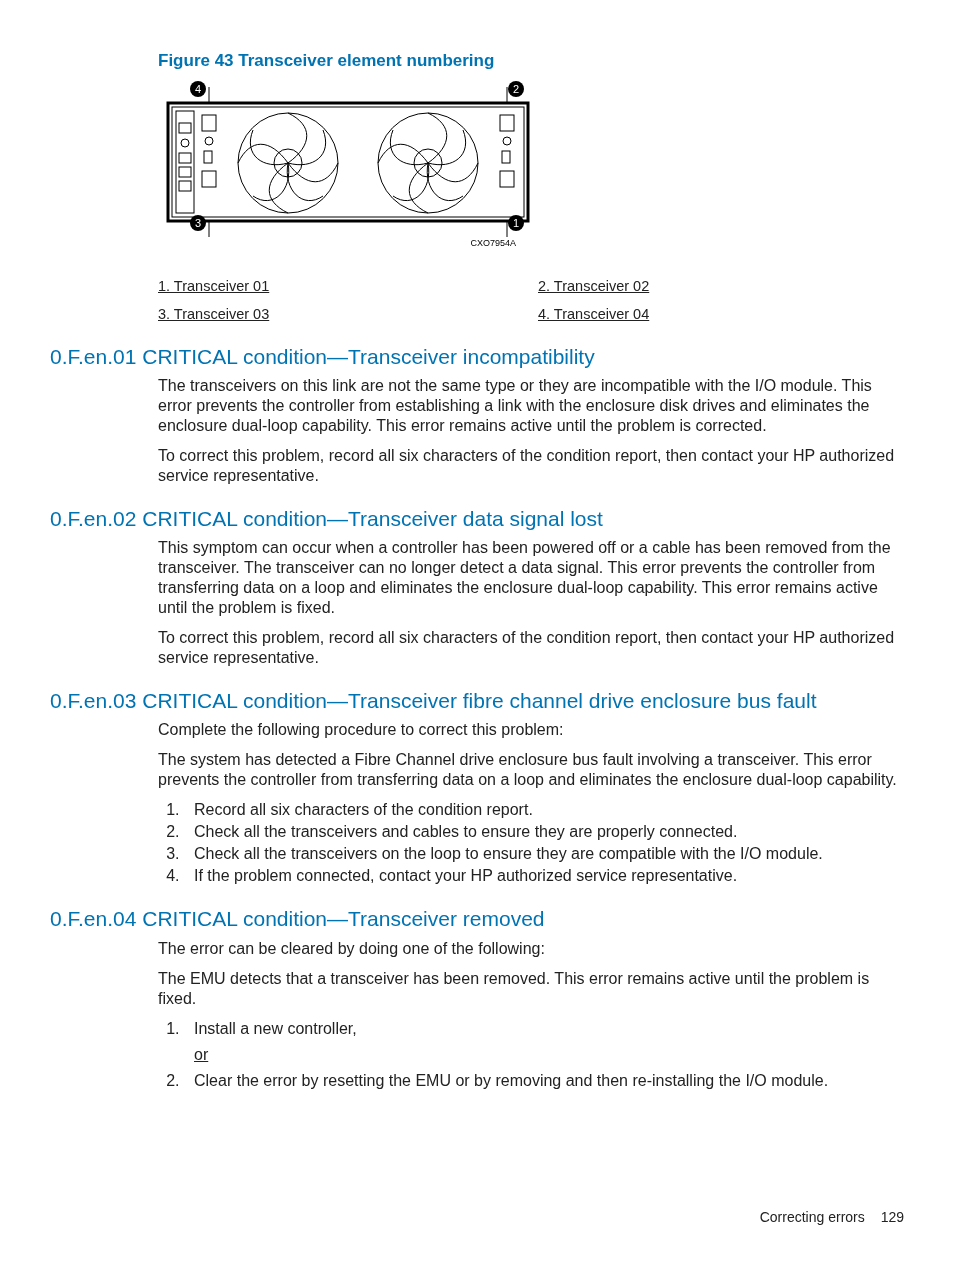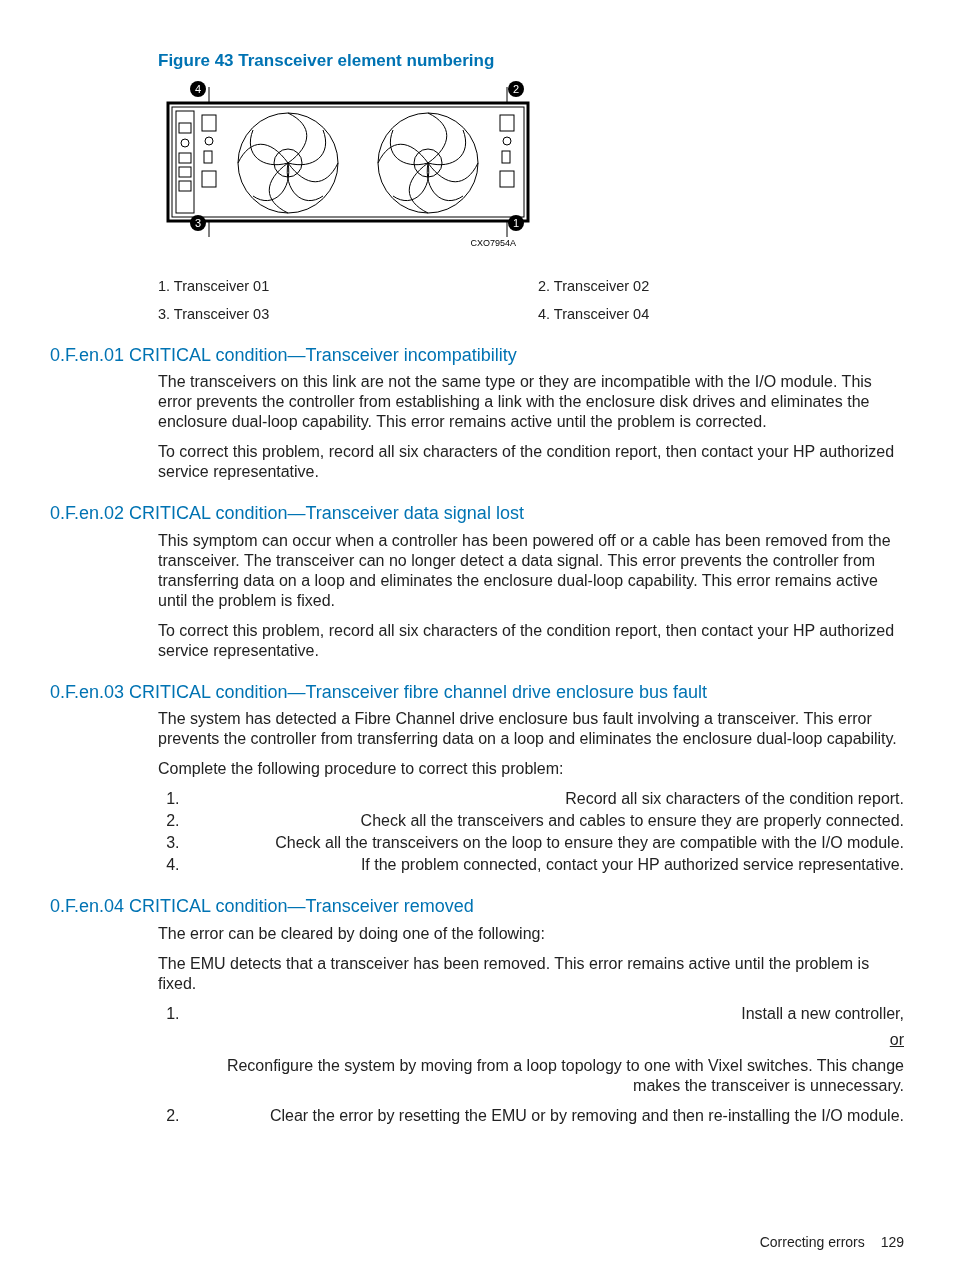--- a/index.html
+++ b/index.html
@@ -55,38 +55,39 @@
     color:#000;
   }
   .legend{
     display:grid;
     grid-template-columns:370px 1fr;
     column-gap:10px;
     row-gap:10px;
     font-size:14.5px;
     margin-top:12px;
     margin-left:108px;
+    text-decoration:underline;
   }
   .section-title{
     color:var(--blue);
-    font-size:18px;
+    font-size:21px;
     margin:20px 0 6px 0;
     font-weight:normal;
   }
   .section-body{
     margin-left:108px;
   }
   p{margin:0 0 10px 0;}
   ol{margin:2px 0 10px 0;padding-left:26px;}
-  ol li{padding-left:10px;margin:2px 0;text-align:right;}
+  ol li{padding-left:10px;margin:2px 0;}
   .or{margin:6px 0 6px 0;text-decoration:underline;}
   .footer{
     position:absolute;
     right:50px;
-    bottom:20px;
+    bottom:45px;
     font-size:14px;
   }
   .footer .pn{margin-left:12px;}
 </style>
 </head>
 <body>
 
 <div class="figure-block">
   <div class="figure-title">Figure 43 Transceiver element numbering</div>
   <div class="figure-frame">
@@ -147,39 +148,38 @@
 </div>
 
 <h3 class="section-title">0.F.en.02 CRITICAL condition—Transceiver data signal lost</h3>
 <div class="section-body">
   <p>This symptom can occur when a controller has been powered off or a cable has been removed from the transceiver. The transceiver can no longer detect a data signal. This error prevents the controller from transferring data on a loop and eliminates the enclosure dual-loop capability. This error remains active until the problem is fixed.</p>
   <p>To correct this problem, record all six characters of the condition report, then contact your HP authorized service representative.</p>
 </div>
 
 <h3 class="section-title">0.F.en.03 CRITICAL condition—Transceiver fibre channel drive enclosure bus fault</h3>
 <div class="section-body">
+  <p>Complete the following procedure to correct this problem:</p>
   <p>The system has detected a Fibre Channel drive enclosure bus fault involving a transceiver. This error prevents the controller from transferring data on a loop and eliminates the enclosure dual-loop capability.</p>
-  <p>Complete the following procedure to correct this problem:</p>
   <ol>
     <li>Record all six characters of the condition report.</li>
     <li>Check all the transceivers and cables to ensure they are properly connected.</li>
     <li>Check all the transceivers on the loop to ensure they are compatible with the I/O module.</li>
     <li>If the problem connected, contact your HP authorized service representative.</li>
   </ol>
 </div>
 
 <h3 class="section-title">0.F.en.04 CRITICAL condition—Transceiver removed</h3>
 <div class="section-body">
   <p>The error can be cleared by doing one of the following:</p>
   <p>The EMU detects that a transceiver has been removed. This error remains active until the problem is fixed.</p>
   <ol>
     <li>
       <span>Install a new controller,</span>
       <p class="or">or</p>
-      <p>Reconfigure the system by moving from a loop topology to one with Vixel switches. This change makes the transceiver is unnecessary.</p>
     </li>
     <li>Clear the error by resetting the EMU or by removing and then re-installing the I/O module.</li>
   </ol>
 </div>
 
 <div class="footer">
   <span>Correcting errors</span>
   <span class="pn">129</span>
 </div>
 

